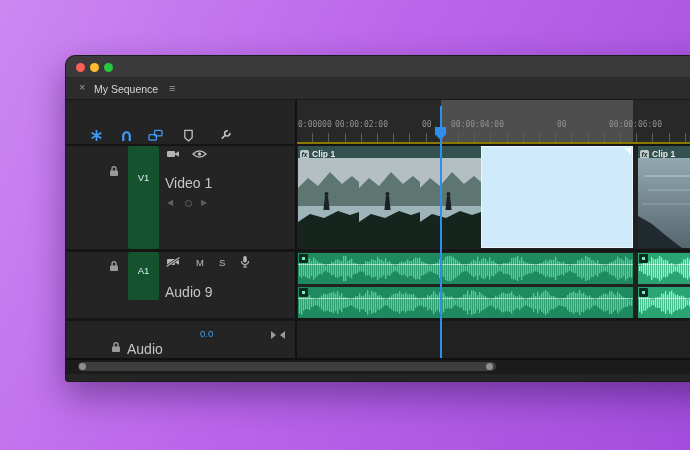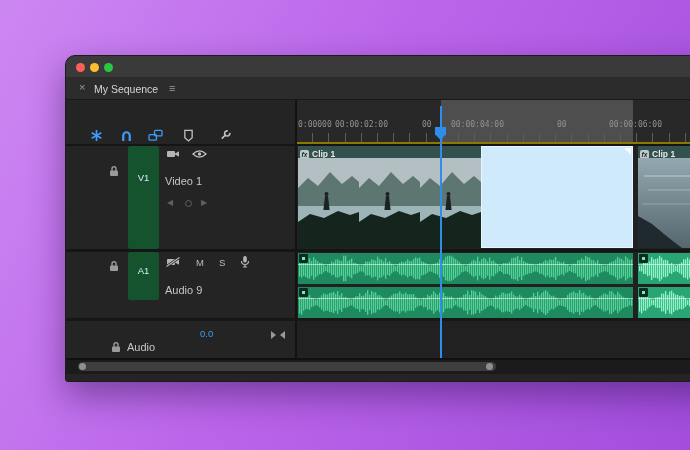--- a/index.html
+++ b/index.html
@@ -29,21 +29,21 @@
   .ruler{position:absolute;left:230px;top:44px;width:430px;height:42px;background:#282828;}
   .ruler-hl{position:absolute;left:145px;top:0;width:192px;height:42px;background:#4e4e4e;}
   .rlabel{position:absolute;top:20px;font-family:"DejaVu Sans Mono",monospace;font-size:8px;color:#929292;white-space:nowrap;}
   .ticks{position:absolute;left:0;right:0;top:33px;height:9px;
          background:repeating-linear-gradient(to right,#5c5c5c 0 1px,transparent 1px 16.2px);}
   .renderbar{position:absolute;left:230px;top:86px;width:430px;height:2px;background:#8a7a00;}
   .hdiv{position:absolute;left:0;width:660px;background:#151515;}
   
   .target-box{position:absolute;left:62px;width:31px;background:#14532d;border-radius:2px;
               color:#d8eaf8;font-size:9.5px;text-align:center;}
-  .tname{position:absolute;font-size:11px;color:#c6c6c6;}
+  .tname{position:absolute;font-size:14px;color:#c6c6c6;}
   .mchar{position:absolute;font-size:9.5px;color:#bdbdbd;}
   .navtri{position:absolute;font-size:8px;color:#5f5f5f;}
   .navdot{position:absolute;width:5px;height:5px;border:1px solid #5f5f5f;border-radius:50%;}
   .gainval{position:absolute;left:134px;top:272px;font-size:9.5px;color:#3aa0f6;}
   
   .clip{position:absolute;top:90px;height:102px;box-sizing:border-box;}
   .clip-head{position:absolute;left:0;top:0;right:0;height:16px;background:#33514e;display:flex;align-items:center;}
   .fx-badge{width:9px;height:9px;margin:0 0 0 2px;background:#c2cbcb;color:#16231f;border-radius:2px;
             font-size:6.5px;font-style:italic;font-weight:bold;line-height:9px;text-align:center;flex:0 0 9px;}
   .clip-label{margin-left:3px;font-size:8.5px;font-weight:bold;color:#e9e9e9;white-space:nowrap;}

